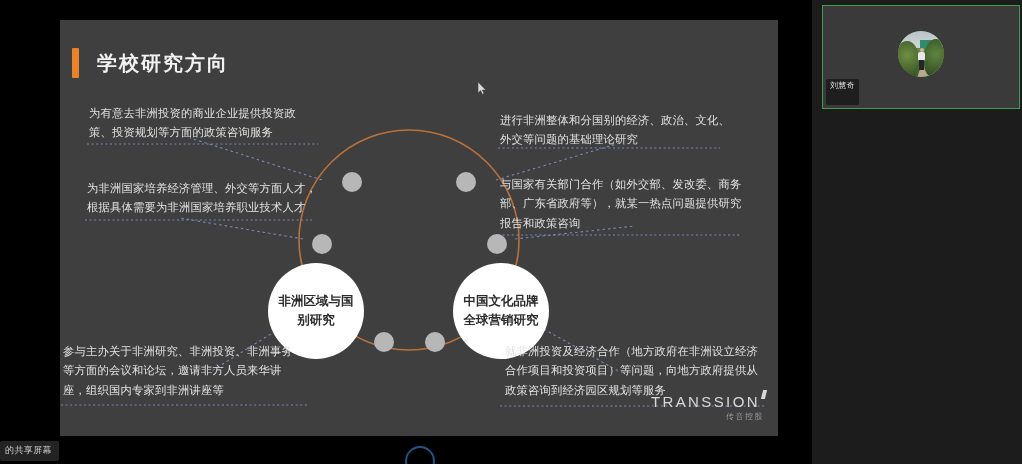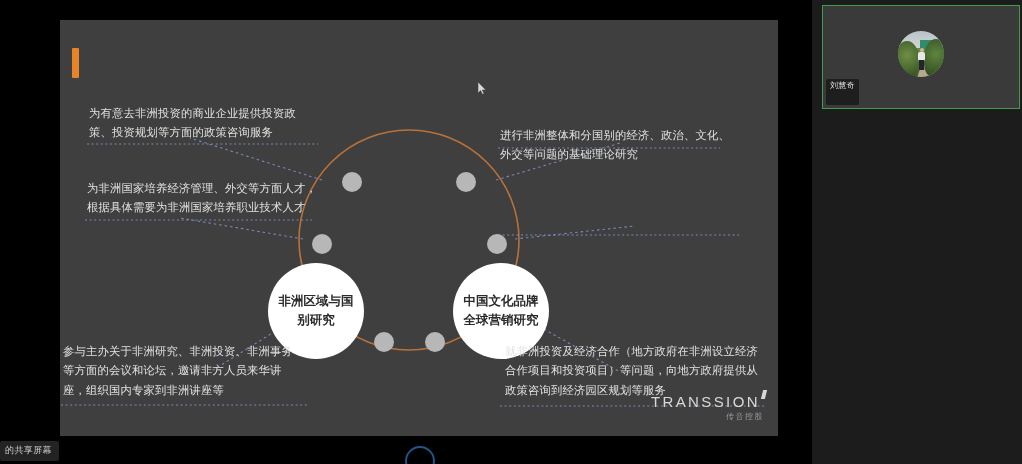--- a/index.html
+++ b/index.html
@@ -124,21 +124,21 @@
     position: absolute;
     color: #e2e2e2;
     font-size: 11.3px;
     line-height: 1.72;
     letter-spacing: 0.2px;
   }
   .annot.right { text-align: left; }
   #annot-l1 { left: 29px;  top: 84px;  width: 228px; }
   #annot-l2 { left: 27px;  top: 159px; width: 230px; }
   #annot-l3 { left: 3px;   top: 322px; width: 232px; }
-  #annot-r1 { left: 440px; top: 106px;  width: 240px; }
+  #annot-r1 { left: 440px; top: 91px;  width: 240px; }
   #annot-r2 { left: 440px; top: 155px; width: 244px; }
   #annot-r3 { left: 445px; top: 322px; width: 256px; }
 
   
   #logo {
     position: absolute;
     right: 12px;
     bottom: 14px;
     text-align: right;
     user-select: none;
@@ -291,20 +291,21 @@
 <body>
 
 <div id="root">
 
   <div id="stage">
 
     <div id="slide">
 
       <div id="title-wrap">
         <div id="title-bar"></div>
+        <div id="title-text">学校研究方向</div>
       </div>
 
       <svg id="diagram" viewBox="0 0 718 416" preserveAspectRatio="none">
 
         <circle cx="349" cy="220" r="110" fill="none" stroke="#b9713a" stroke-width="1.6"></circle>
 
         <g stroke="#7d86b8" stroke-width="1.1" stroke-dasharray="2.5 3" fill="none">
           <line x1="262" y1="160" x2="130" y2="118"></line>
           <line x1="243" y1="219" x2="120" y2="198"></line>
           <line x1="262" y1="282" x2="150" y2="352"></line>
@@ -338,20 +339,21 @@
       </div>
       <div class="node-circle" id="node-br">
         <span>中国文化品牌</span>
         <span>全球营销研究</span>
       </div>
 
       <div class="annot" id="annot-l1">为有意去非洲投资的商业企业提供投资政策、投资规划等方面的政策咨询服务</div>
       <div class="annot" id="annot-l2">为非洲国家培养经济管理、外交等方面人才，根据具体需要为非洲国家培养职业技术人才</div>
       <div class="annot" id="annot-l3">参与主办关于非洲研究、非洲投资、非洲事务等方面的会议和论坛，邀请非方人员来华讲座，组织国内专家到非洲讲座等</div>
       <div class="annot right" id="annot-r1">进行非洲整体和分国别的经济、政治、文化、外交等问题的基础理论研究</div>
+      <div class="annot right" id="annot-r2">与国家有关部门合作（如外交部、发改委、商务部、广东省政府等），就某一热点问题提供研究报告和政策咨询</div>
       <div class="annot right" id="annot-r3">就非洲投资及经济合作（地方政府在非洲设立经济合作项目和投资项目）等问题，向地方政府提供从政策咨询到经济园区规划等服务</div>
 
       <div id="logo">
         <div id="logo-main"><span>TRANSSION</span><span id="logo-tick"></span></div>
         <div id="logo-sub">传音控股</div>
       </div>
 
       <svg id="pointer" viewBox="0 0 9 13">
         <polygon points="0,0 0,11 2.6,8.6 4.4,12.3 6,11.5 4.3,8 7.8,8" fill="#d9d9d9" stroke="#4a4a4a" stroke-width="0.6"></polygon>
       </svg>

